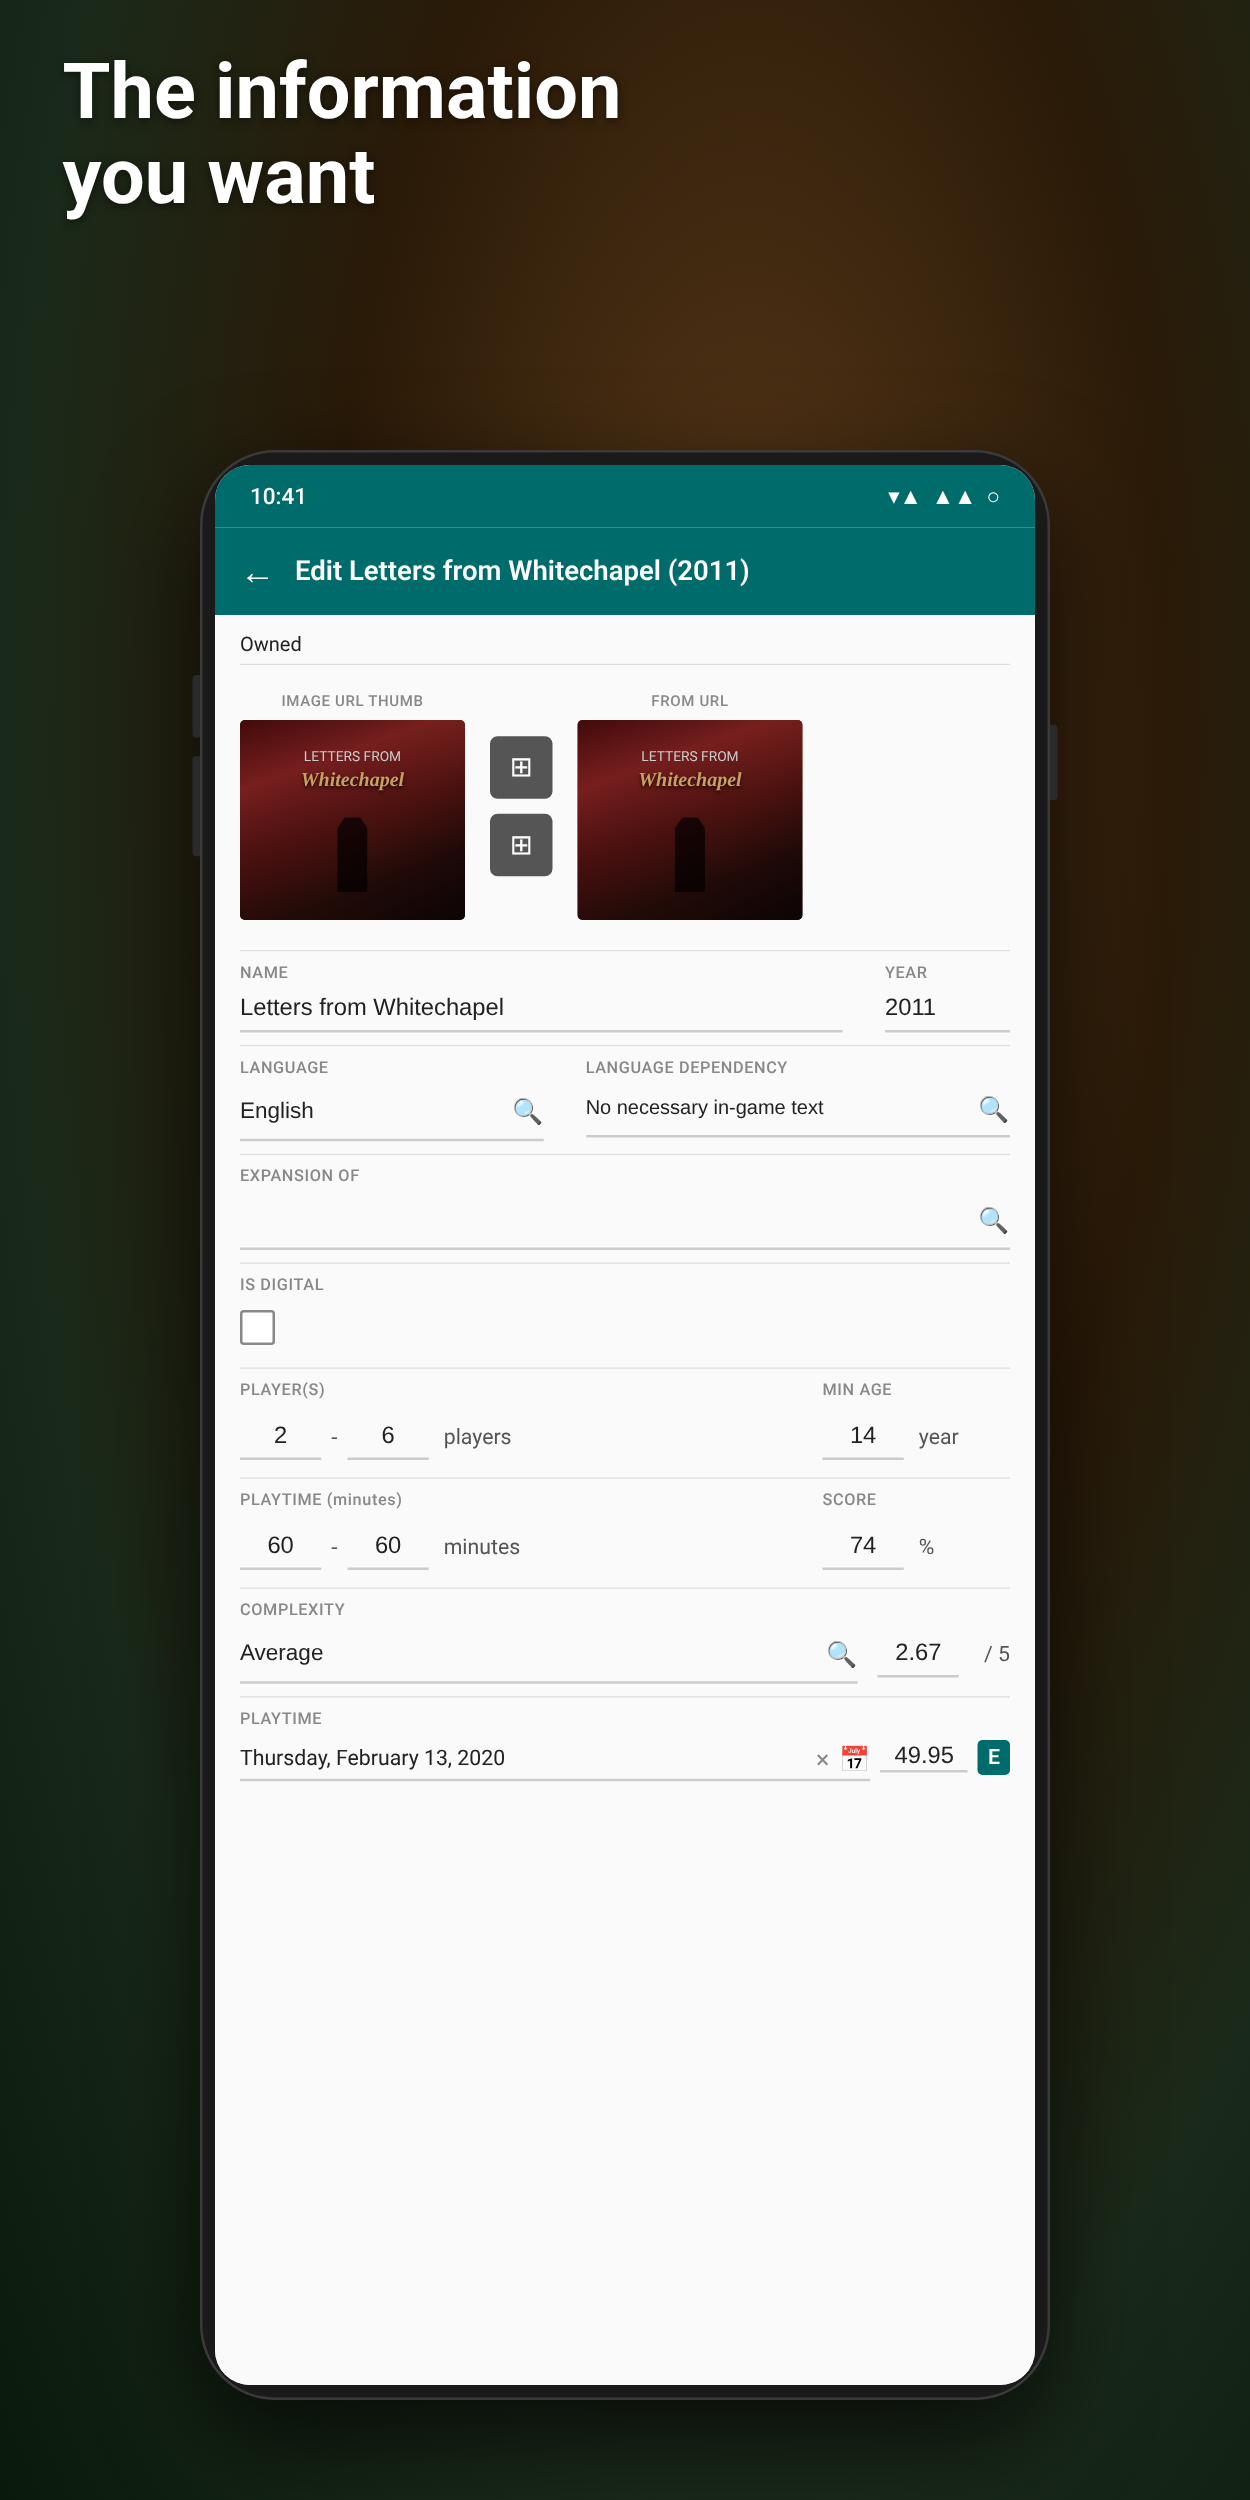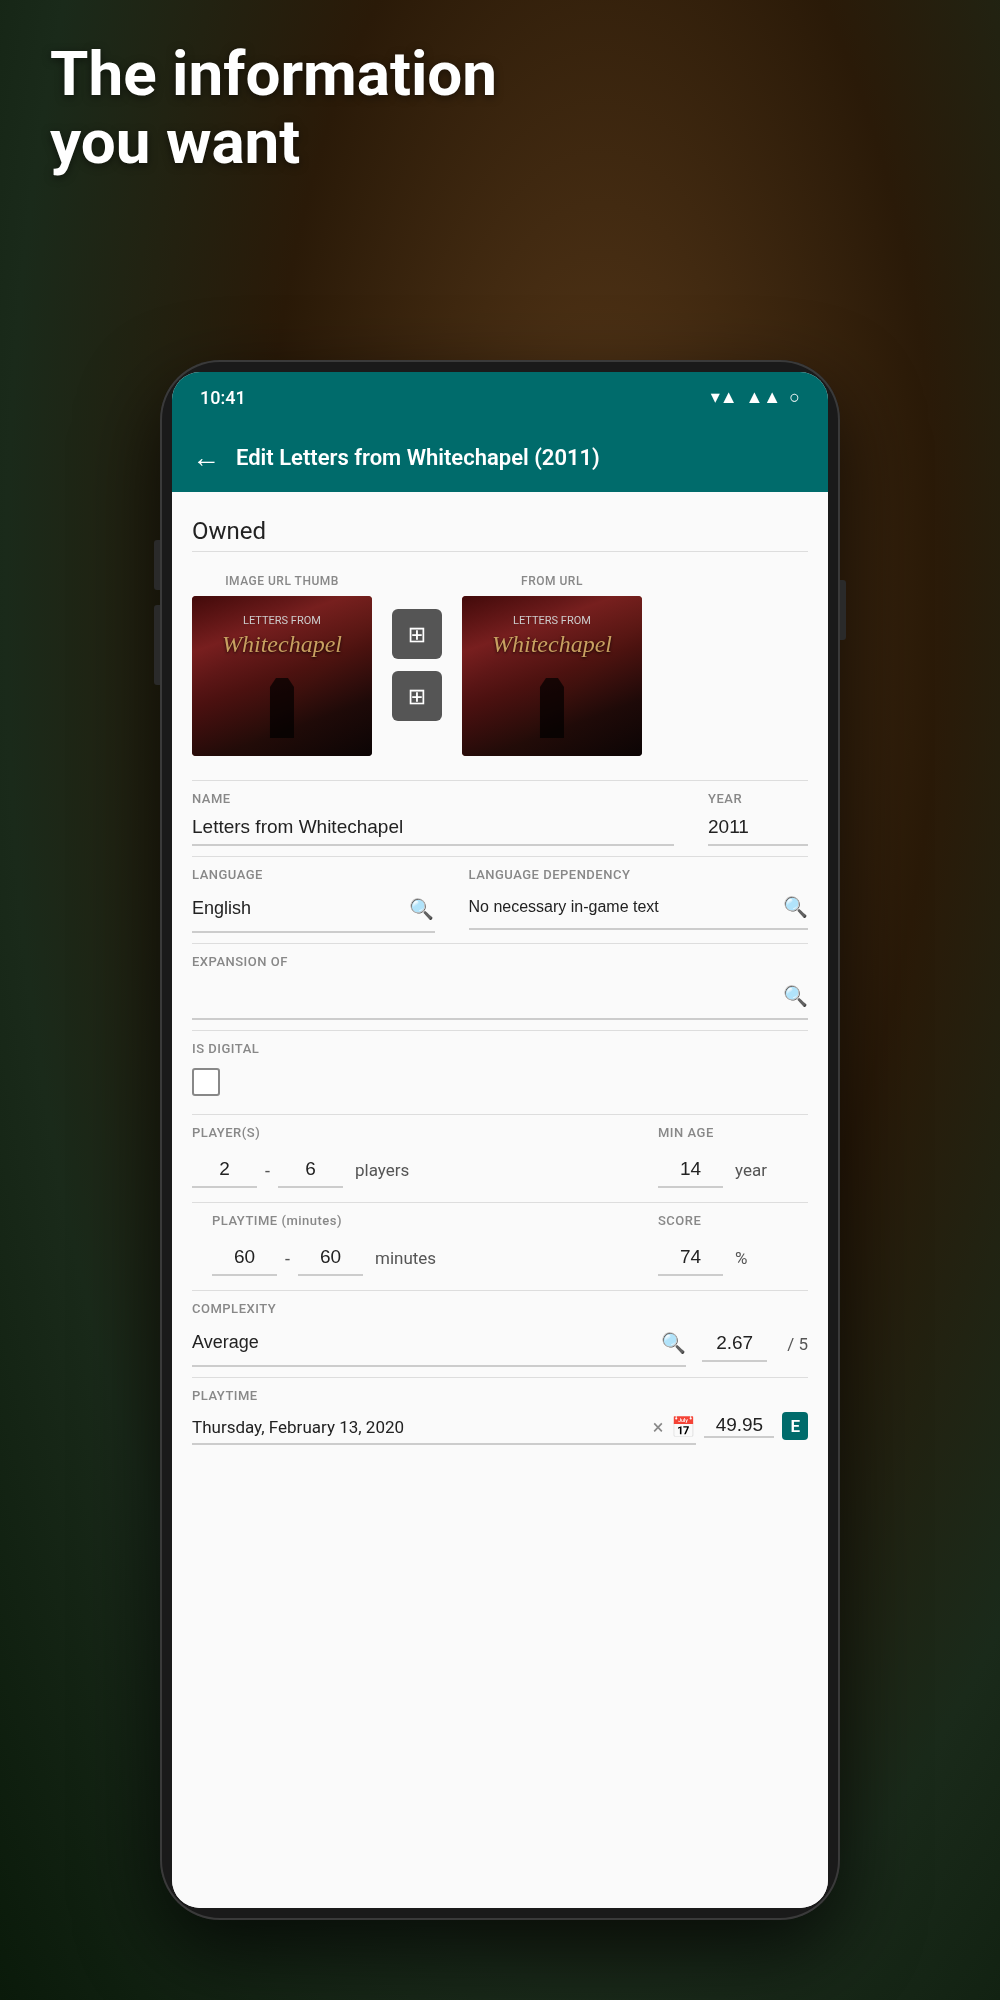--- a/index.html
+++ b/index.html
@@ -112,23 +112,22 @@
 
     .field-label {
       font-size: 13px;
       color: #888;
       font-weight: 500;
       letter-spacing: 0.5px;
       margin-bottom: 4px;
     }
 
     .field-value-lg {
-      font-size: 24px;
+      font-size: 16px;
       color: #222;
-      margin-top: 11px;
     }
 
     
     .images-section {
       display: flex;
       align-items: center;
       gap: 12px;
       padding: 14px 0;
     }
 
@@ -161,24 +160,24 @@
 
     .game-image-content {
       text-align: center;
       color: rgba(255,255,255,0.7);
       font-size: 11px;
       padding: 8px;
     }
 
     .game-image-title {
       font-family: serif;
-      font-size: 24px;
+      font-size: 16px;
       color: #c8a060;
       font-style: italic;
-      font-weight: normal;
+      font-weight: bold;
       text-shadow: 0 1px 3px rgba(0,0,0,0.8);
     }
 
     .upload-btn {
       width: 50px;
       height: 50px;
       background: #555;
       border-radius: 6px;
       display: flex;
       align-items: center;
@@ -518,21 +517,21 @@
             <div class="field-label">MIN AGE</div>
             <div class="numeric-row">
               <input class="numeric-field" type="text" value="14" style="">
               <span class="numeric-label">year</span>
             </div>
           </div>
         </div>
 
         <div class="section-divider"></div>
 
-        <div class="two-col" style="margin-top:10px;margin-left:20px;">
+        <div class="two-col" style="margin-top:10px;">
           <div style="flex:1;">
             <div class="field-label">PLAYTIME (minutes)</div>
             <div class="numeric-row">
               <input class="numeric-field" type="text" value="60" style="">
               <span class="numeric-dash">-</span>
               <input class="numeric-field" type="text" value="60" style="">
               <span class="numeric-label">minutes</span>
             </div>
           </div>
           <div style="flex:0 0 150px;">

